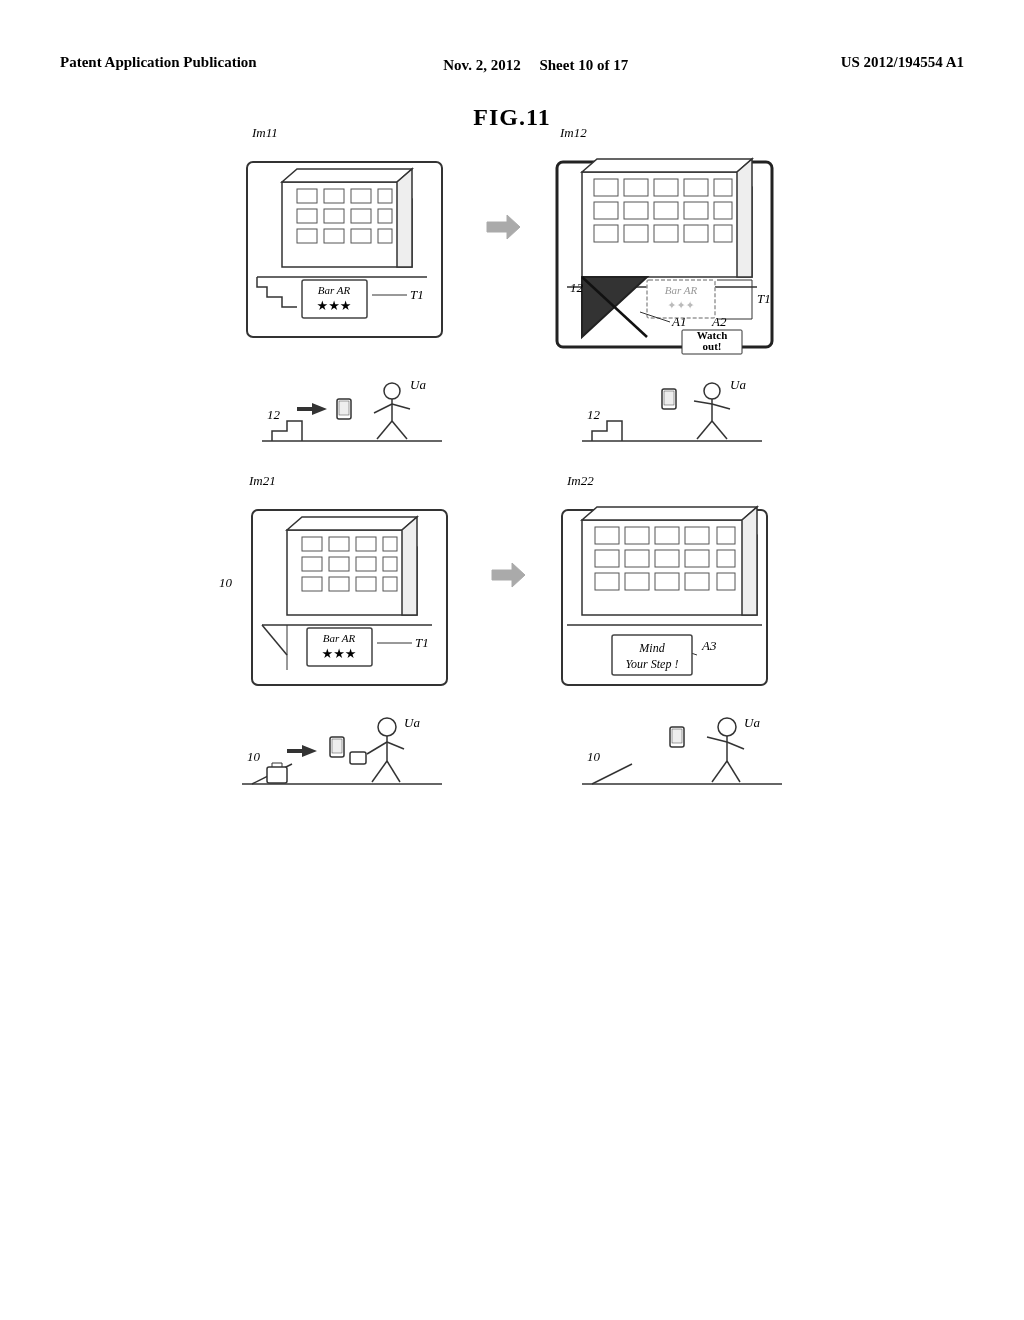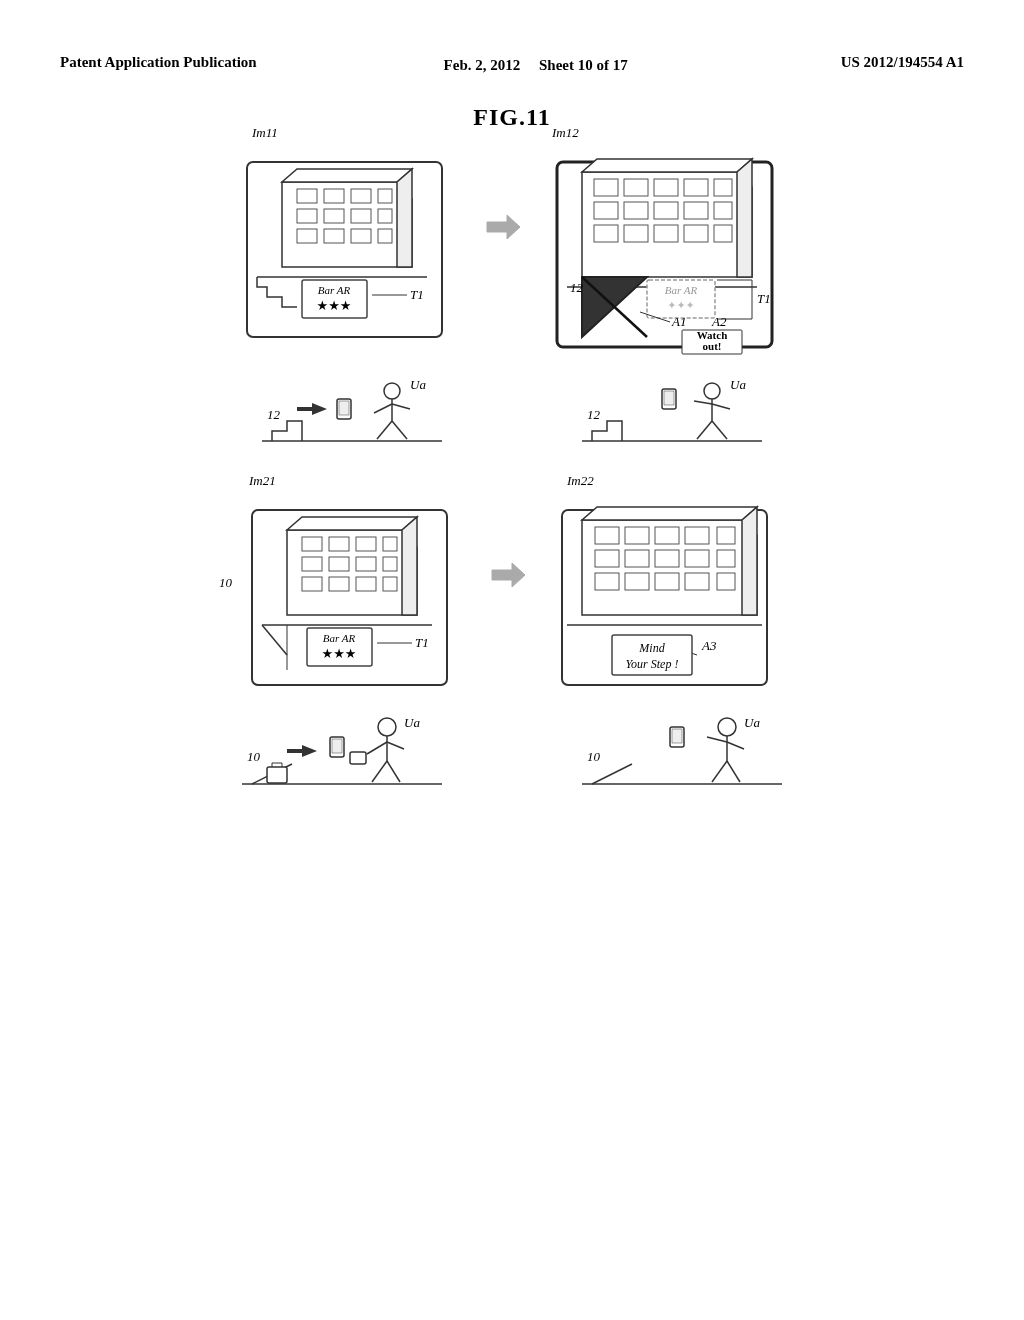--- a/index.html
+++ b/index.html
@@ -89,21 +89,21 @@
     }
   </style>
 </head>
 <body>
 
 <div class="page">
 
   <div class="header">
     <div class="header-left">Patent Application Publication</div>
     <div class="header-center">
-      <span>Feb. 2, 2012</span>&nbsp;&nbsp;&nbsp;&nbsp;
+      <span>Nov. 2, 2012</span>&nbsp;&nbsp;&nbsp;&nbsp;
       <span>Sheet 10 of 17</span>
     </div>
     <div class="header-right">US 2012/194554 A1</div>
   </div>
 
   <div class="figure-section">
     <div class="fig-title">FIG.11</div>
 
     <div class="figure-row">
 
@@ -147,21 +147,21 @@
         </svg>
       </div>
 
       <div class="between-arrow">
         <svg width="40" height="40">
           <polygon points="5,15 25,15 25,8 38,20 25,32 25,25 5,25" fill="#aaa" stroke="#aaa"></polygon>
         </svg>
       </div>
 
       <div style="position:relative;">
-        <div class="panel-label" style="left:0;">Im12</div>
+        <div class="panel-label" style="left:8px;">Im12</div>
         <svg width="230" height="210">
 
           <rect x="5" y="15" width="215" height="185" rx="6" ry="6" fill="white" stroke="#222" stroke-width="3"></rect>
 
           <polygon points="30,25 185,25 200,40 200,130 185,130 30,130" fill="white" stroke="#333" stroke-width="1.5"></polygon>
           <polygon points="30,25 185,25 200,12 45,12" fill="white" stroke="#333" stroke-width="1.5"></polygon>
           <polygon points="185,25 200,12 200,130 185,130" fill="#eee" stroke="#333" stroke-width="1.5"></polygon>
 
           <rect x="42" y="32" width="24" height="17" fill="white" stroke="#555" stroke-width="1"></rect>
           <rect x="72" y="32" width="24" height="17" fill="white" stroke="#555" stroke-width="1"></rect>

